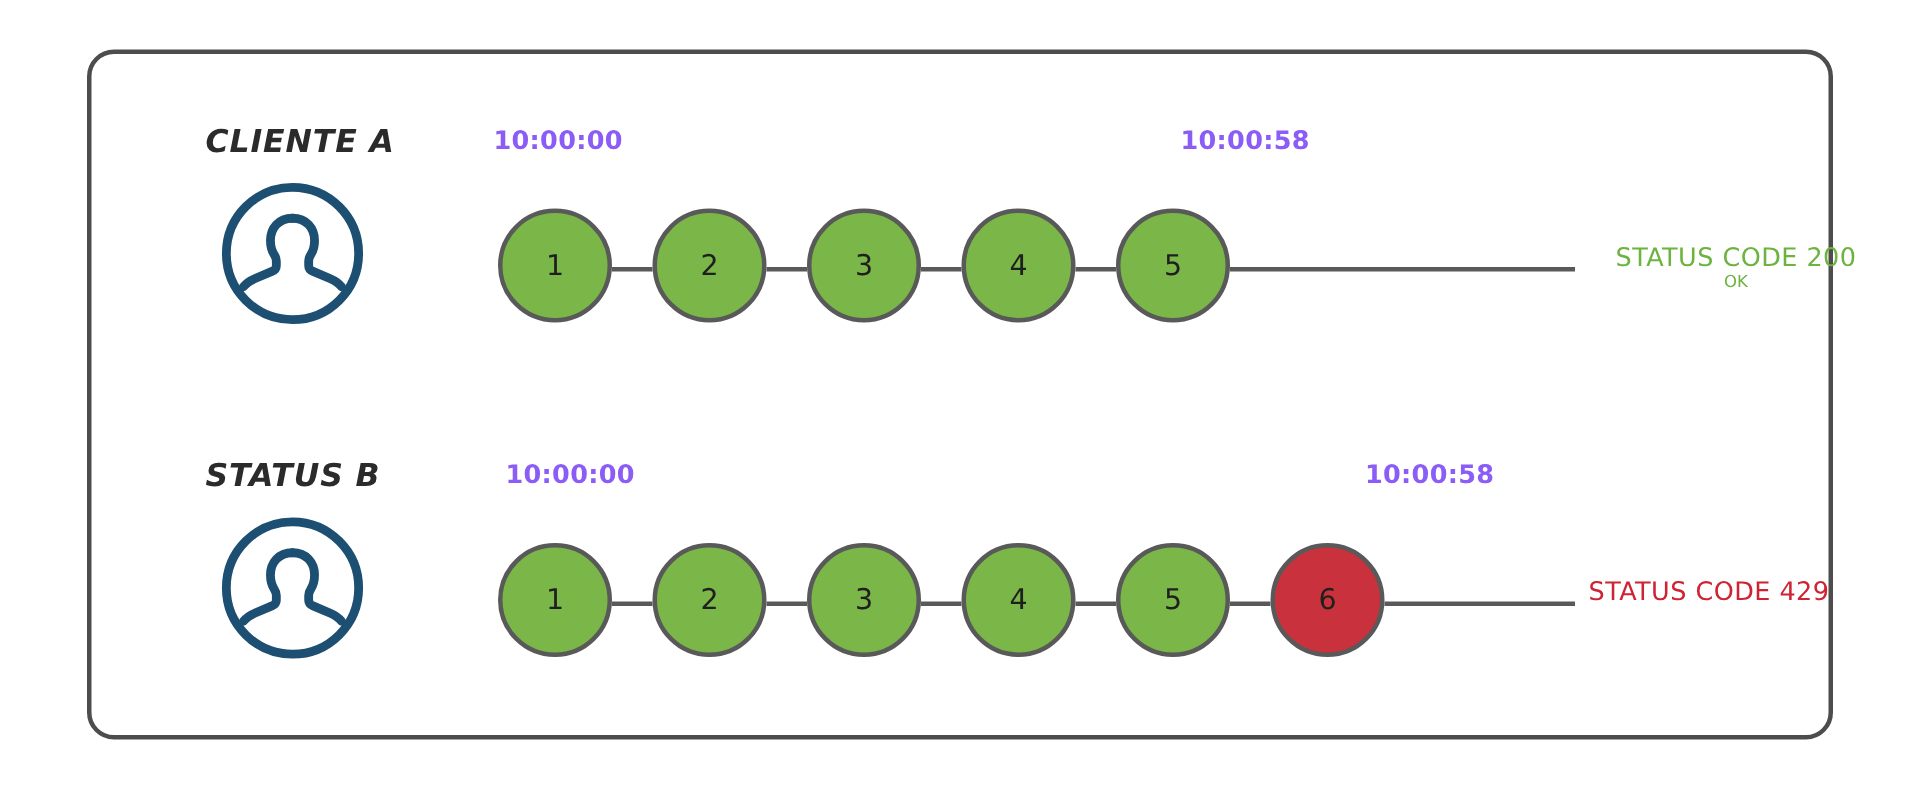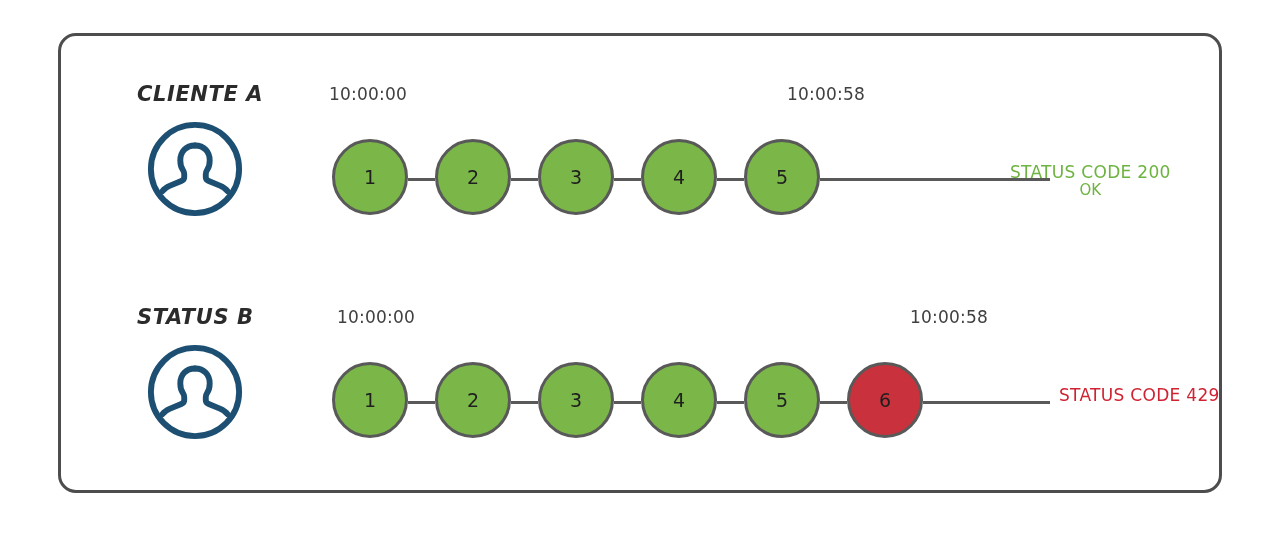--- a/index.html
+++ b/index.html
@@ -76,22 +76,22 @@
     left: 297px;
     top: 0;
     height: 200px;
   }
 
   .ts {
     position: absolute;
     top: 14px;
     font-family: "DejaVu Sans", sans-serif;
     font-size: 17px;
-    font-weight: normal;
-    color: #404040;
+    font-weight: bold;
+    color: #8b5cf6;
     white-space: nowrap;
     letter-spacing: 0.2px;
   }
 
   
   .chain {
     position: absolute;
     top: 69px;
     left: 3px;
     height: 82px;
@@ -137,21 +137,21 @@
     font-family: "DejaVu Sans", sans-serif;
     white-space: nowrap;
     line-height: 1.18;
   }
   .status .code {
     font-size: 17px;
     letter-spacing: 0.3px;
     display: block;
   }
   .status .sub {
-    font-size: 15px;
+    font-size: 11px;
     display: block;
   }
   .status.ok  { color: #6db33f; }
   .status.err { color: #cf2233; }
 </style>
 </head>
 <body>
 
 <div id="canvas">
   <div class="frame"></div>
@@ -194,21 +194,21 @@
         <div class="tail" style="left:488px; width:230px;"></div>
 
         <div class="node green" style="left:0px;">1</div>
         <div class="node green" style="left:103px;">2</div>
         <div class="node green" style="left:206px;">3</div>
         <div class="node green" style="left:309px;">4</div>
         <div class="node green" style="left:412px;">5</div>
       </div>
     </div>
 
-    <div class="status ok" style="left:978px; top:92px;">
+    <div class="status ok" style="left:1045px; top:92px;">
       <span class="code">STATUS CODE 200</span>
       <span class="sub">OK</span>
     </div>
   </div>
 
   <div class="row row-b">
 
     <div class="client-label">STATUS B</div>
 
     <div class="avatar">

